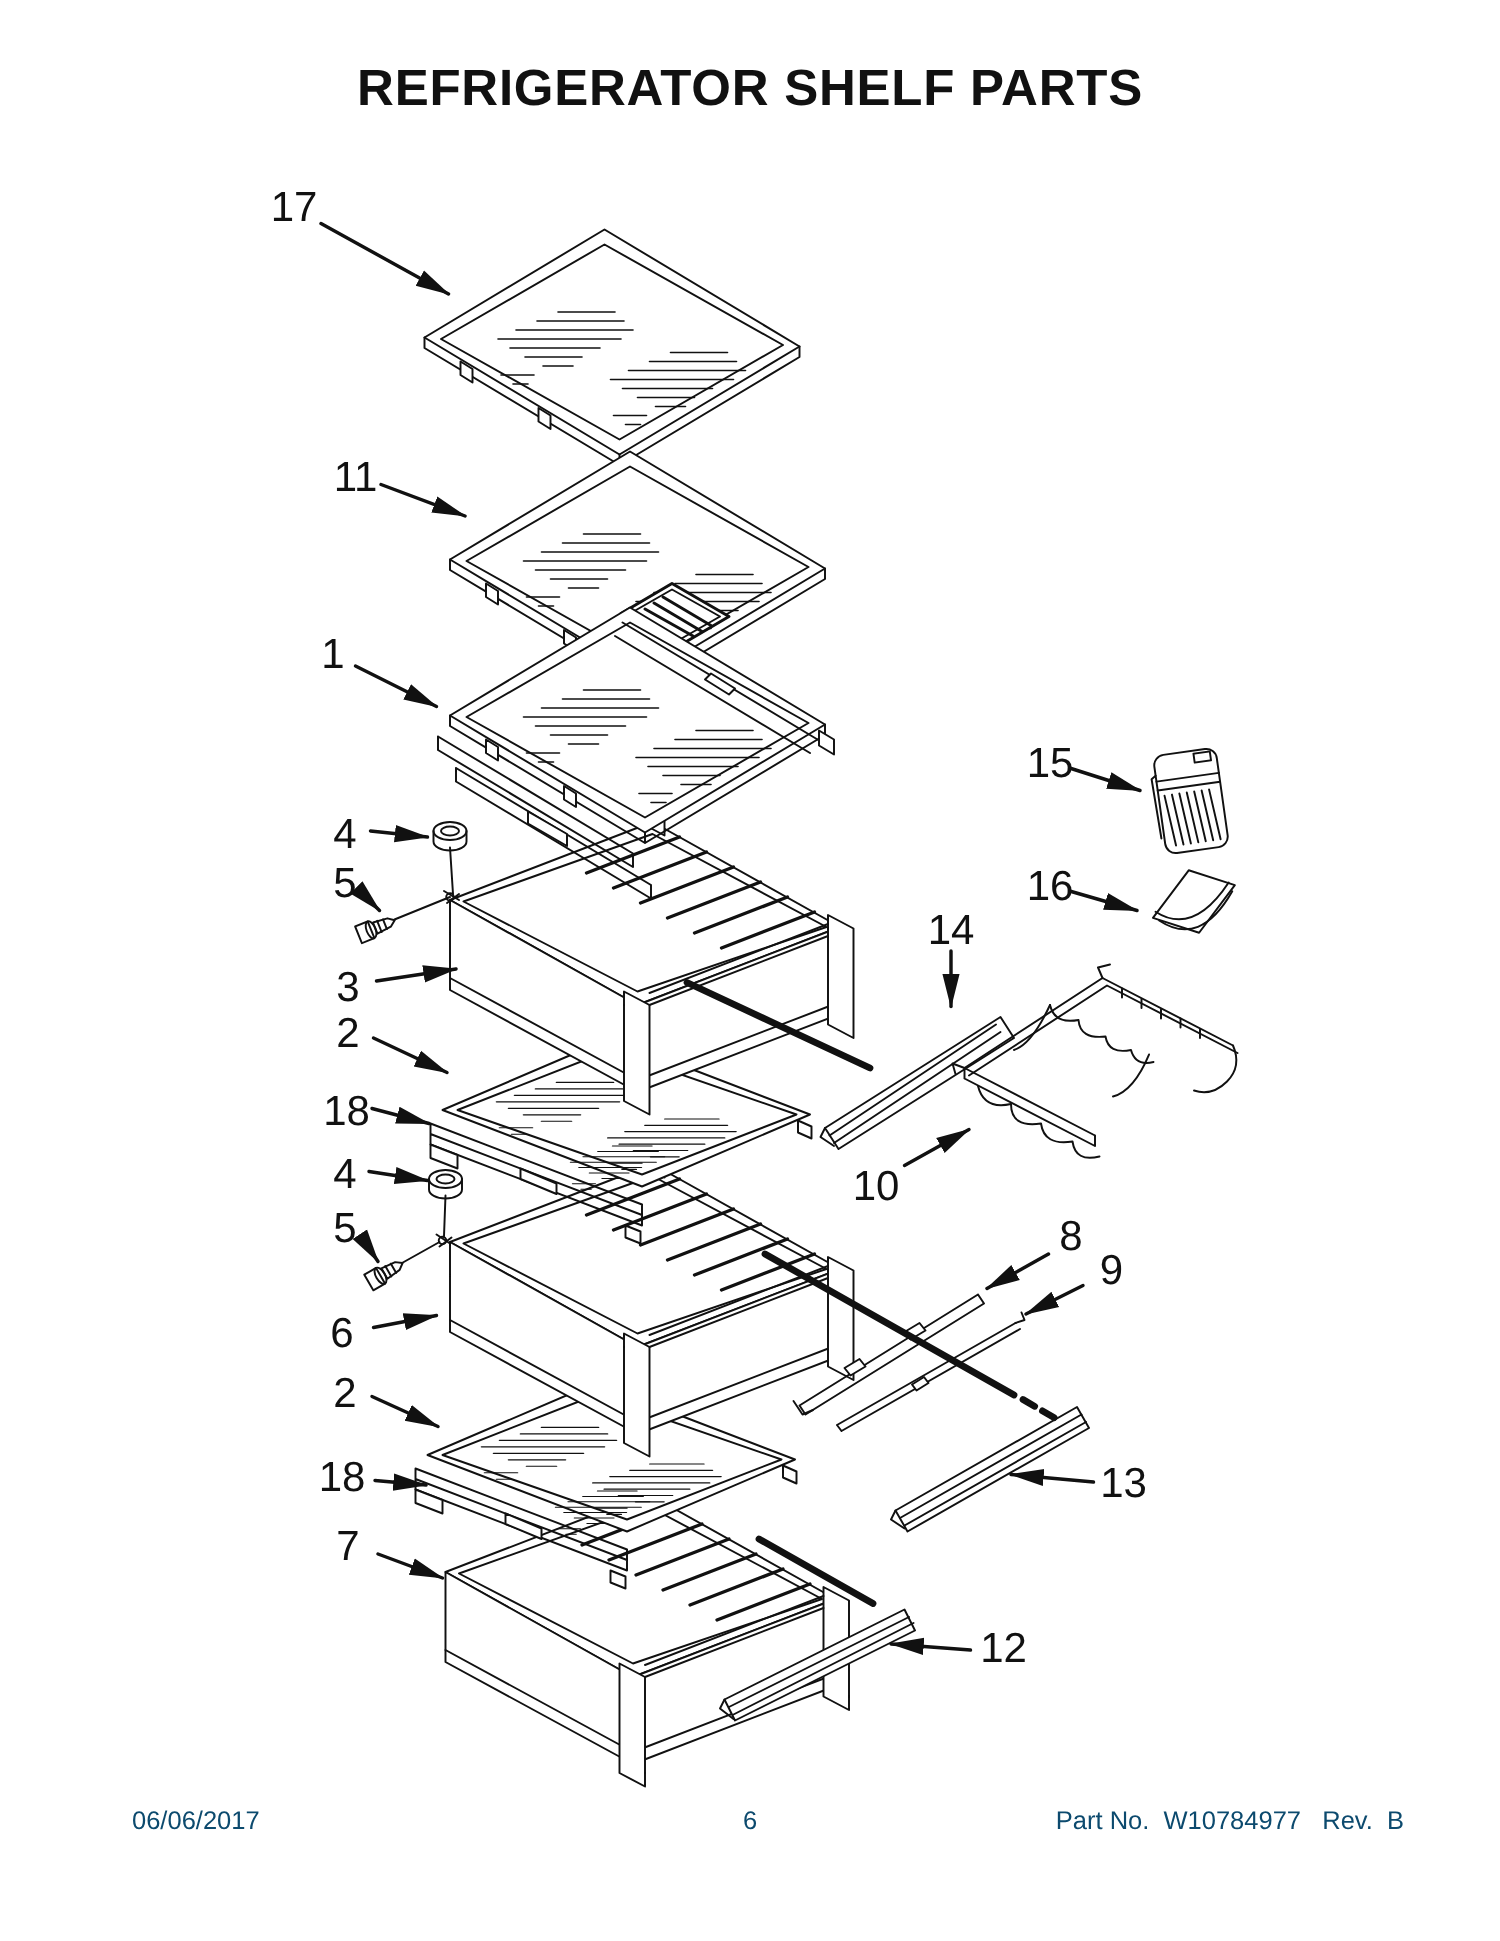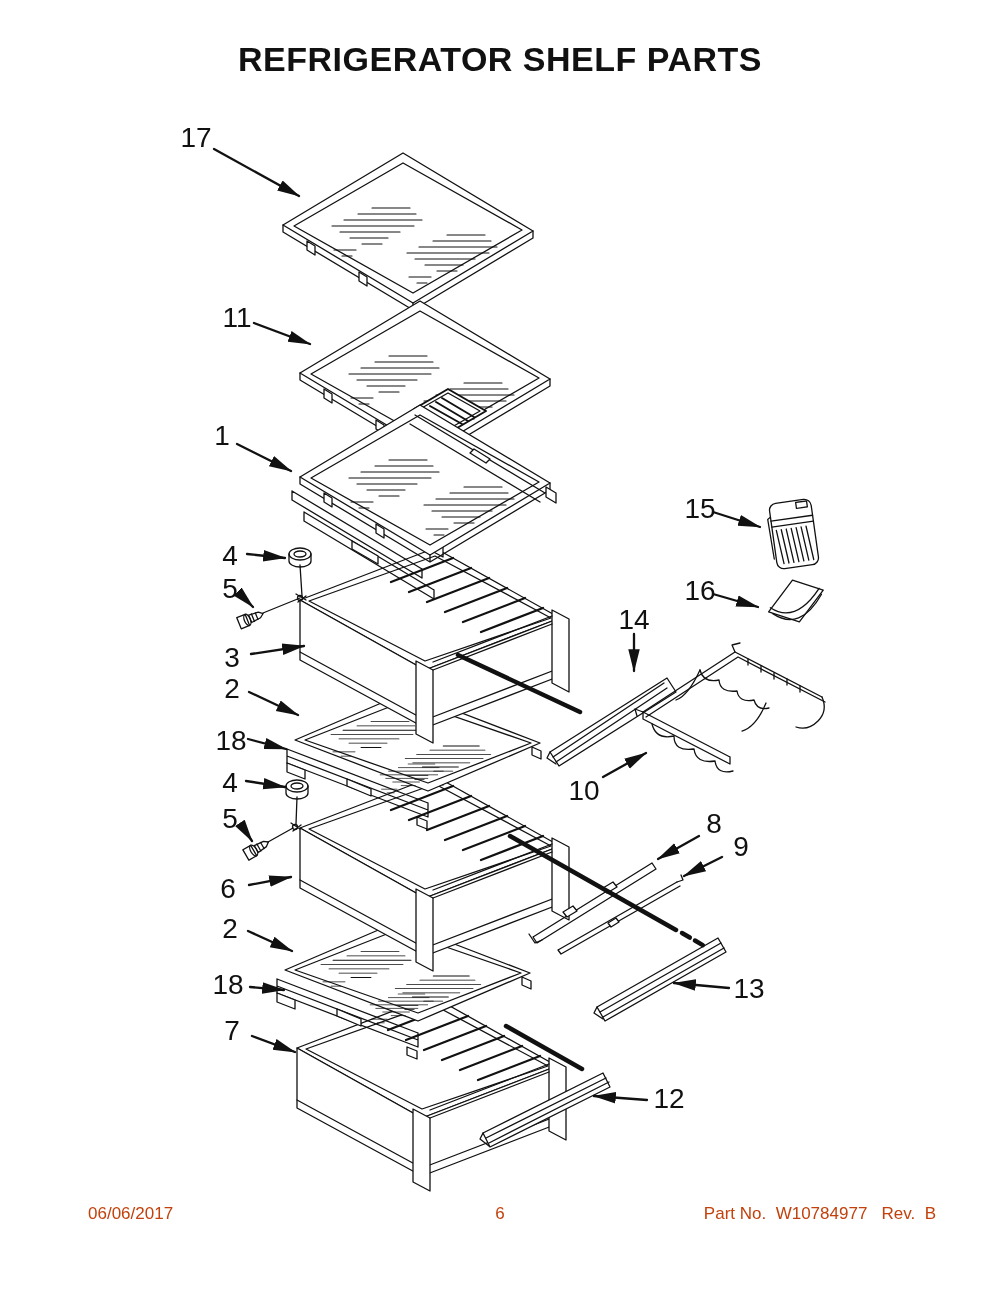--- a/index.html
+++ b/index.html
@@ -3,21 +3,21 @@
 <meta charset="utf-8">
 <style>
   html,body{margin:0;padding:0;background:#fff;}
   .page{position:relative;width:1000px;height:1294px;background:#fff;
         font-family:"Liberation Sans",sans-serif;overflow:hidden;}
   .title{position:absolute;top:40px;left:0;width:100%;text-align:center;
          font-size:34px;font-weight:bold;letter-spacing:.5px;color:#111;}
   svg.diagram{position:absolute;left:0;top:0;}
   .callout{font-family:"Liberation Sans",sans-serif;font-size:28px;fill:#111;stroke:none;}
   .footer{position:absolute;top:1204px;left:0;width:100%;height:26px;
-          font-size:17px;color:#c2410c;}
+          font-size:17px;color:#0c4a6e;}
   .f-date{position:absolute;left:88px;top:0;}
   .f-page{position:absolute;left:0;top:0;width:100%;text-align:center;}
   .f-part{position:absolute;right:64px;top:0;white-space:pre;}
 </style>
 </head>
 <body>
 
 <div class="page">
 
   <div class="title">REFRIGERATOR SHELF PARTS</div>

